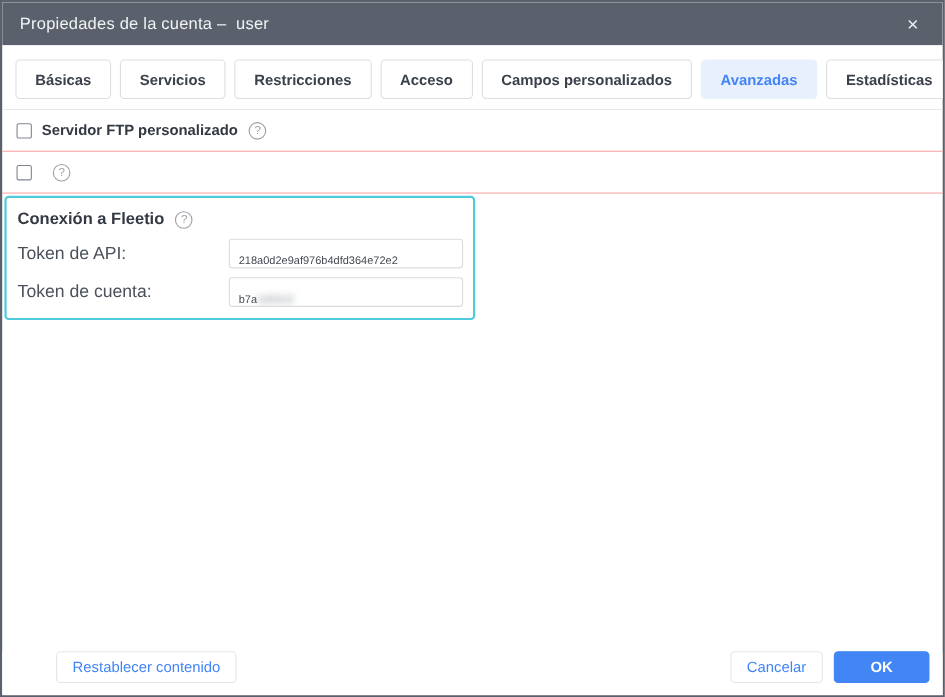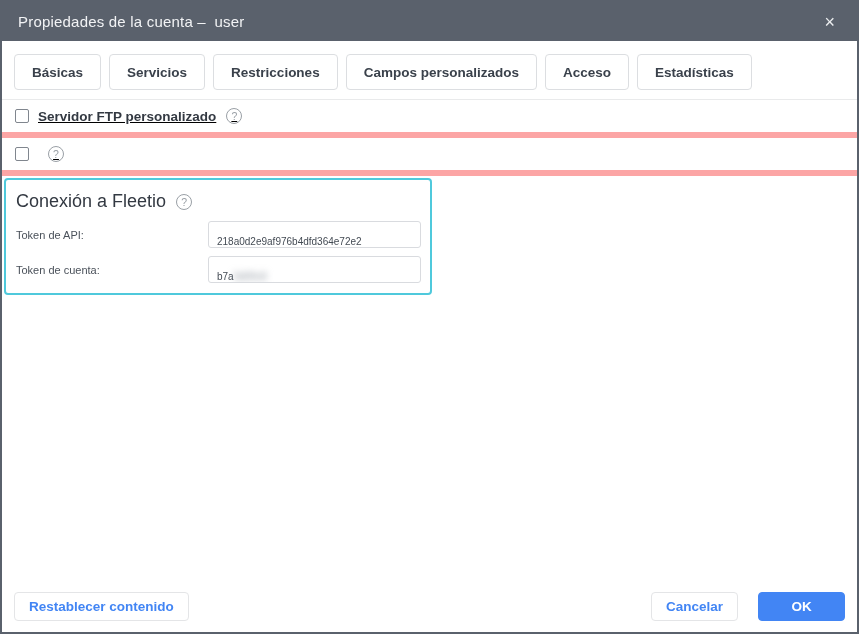--- a/index.html
+++ b/index.html
@@ -61,22 +61,21 @@
     background: #e8f0fe;
     border-color: #e8f0fe;
     color: #4285f4;
   }
 
   
   .option-row {
     display: flex; align-items: center;
     height: 38px;
     padding: 0 13px;
-    border-bottom: 6px solid #fca5a5;
-    text-decoration: underline;
+    border-bottom: 1px solid #fca5a5;
   }
   .checkbox {
     width: 14px; height: 14px;
     border: 1px solid #80868e;
     border-radius: 2px;
     background: #fff;
     margin-right: 9px;
     flex: none;
     cursor: pointer;
   }
@@ -107,30 +106,30 @@
     border-radius: 4px;
     padding: 9px 9px 10px 10px;
     background: #fff;
   }
   .fleetio-header {
     display: flex; align-items: center;
     margin-bottom: 9px;
     padding-top: 2px;
   }
   .fleetio-title {
-    font-size: 18px;
-    font-weight: 400;
+    font-size: 15px;
+    font-weight: 700;
     color: #333942;
   }
   .field-row {
     display: flex; align-items: center;
     margin-top: 8px;
   }
   .field-label {
-    font-size: 11px;
+    font-size: 16px;
     color: #4a515a;
     flex: 1;
   }
   .field-input {
     width: 213px; height: 27px;
     border: 1px solid #d9dbdf;
     border-radius: 3px;
     background: #fff;
     font-family: Liberation Sans, sans-serif;
     font-size: 10px;
@@ -162,23 +161,24 @@
     border-radius: 4px;
     font-size: 13.5px;
     cursor: pointer;
     font-family: "Liberation Sans", sans-serif;
   }
   .btn-light {
     background: #ffffff;
     border: 1px solid #e4e5e7;
     color: #4285f4;
     padding: 0 14px;
-    font-weight: 700;
-  }
-  .btn-group { display: flex; gap: 20px; }
+    font-weight: 400;
+    margin-left: 37px;
+  }
+  .btn-group { display: flex; gap: 10px; }
   .btn-cancel { min-width: 84px; }
   .btn-primary {
     background: #4285f4;
     border: 1px solid #4285f4;
     color: #ffffff;
     font-weight: 700;
     min-width: 87px;
     text-align: right;
   }
 </style>
@@ -189,22 +189,23 @@
 
   <div class="titlebar">
     <div class="title">Propiedades de la cuenta –  user</div>
     <div class="close-btn">×</div>
   </div>
 
   <div class="tabs-row">
     <div class="tab">Básicas</div>
     <div class="tab">Servicios</div>
     <div class="tab">Restricciones</div>
+    <div class="tab">Acceso</div>
     <div class="tab">Campos personalizados</div>
-    <div class="tab">Acceso</div>
+    <div class="tab active">Avanzadas</div>
     <div class="tab">Estadísticas</div>
   </div>
 
   <div class="option-row">
     <span class="checkbox"></span>
     <span class="option-label">Servidor FTP personalizado</span>
     <span class="help-icon">?</span>
   </div>
 
   <div class="option-row">

